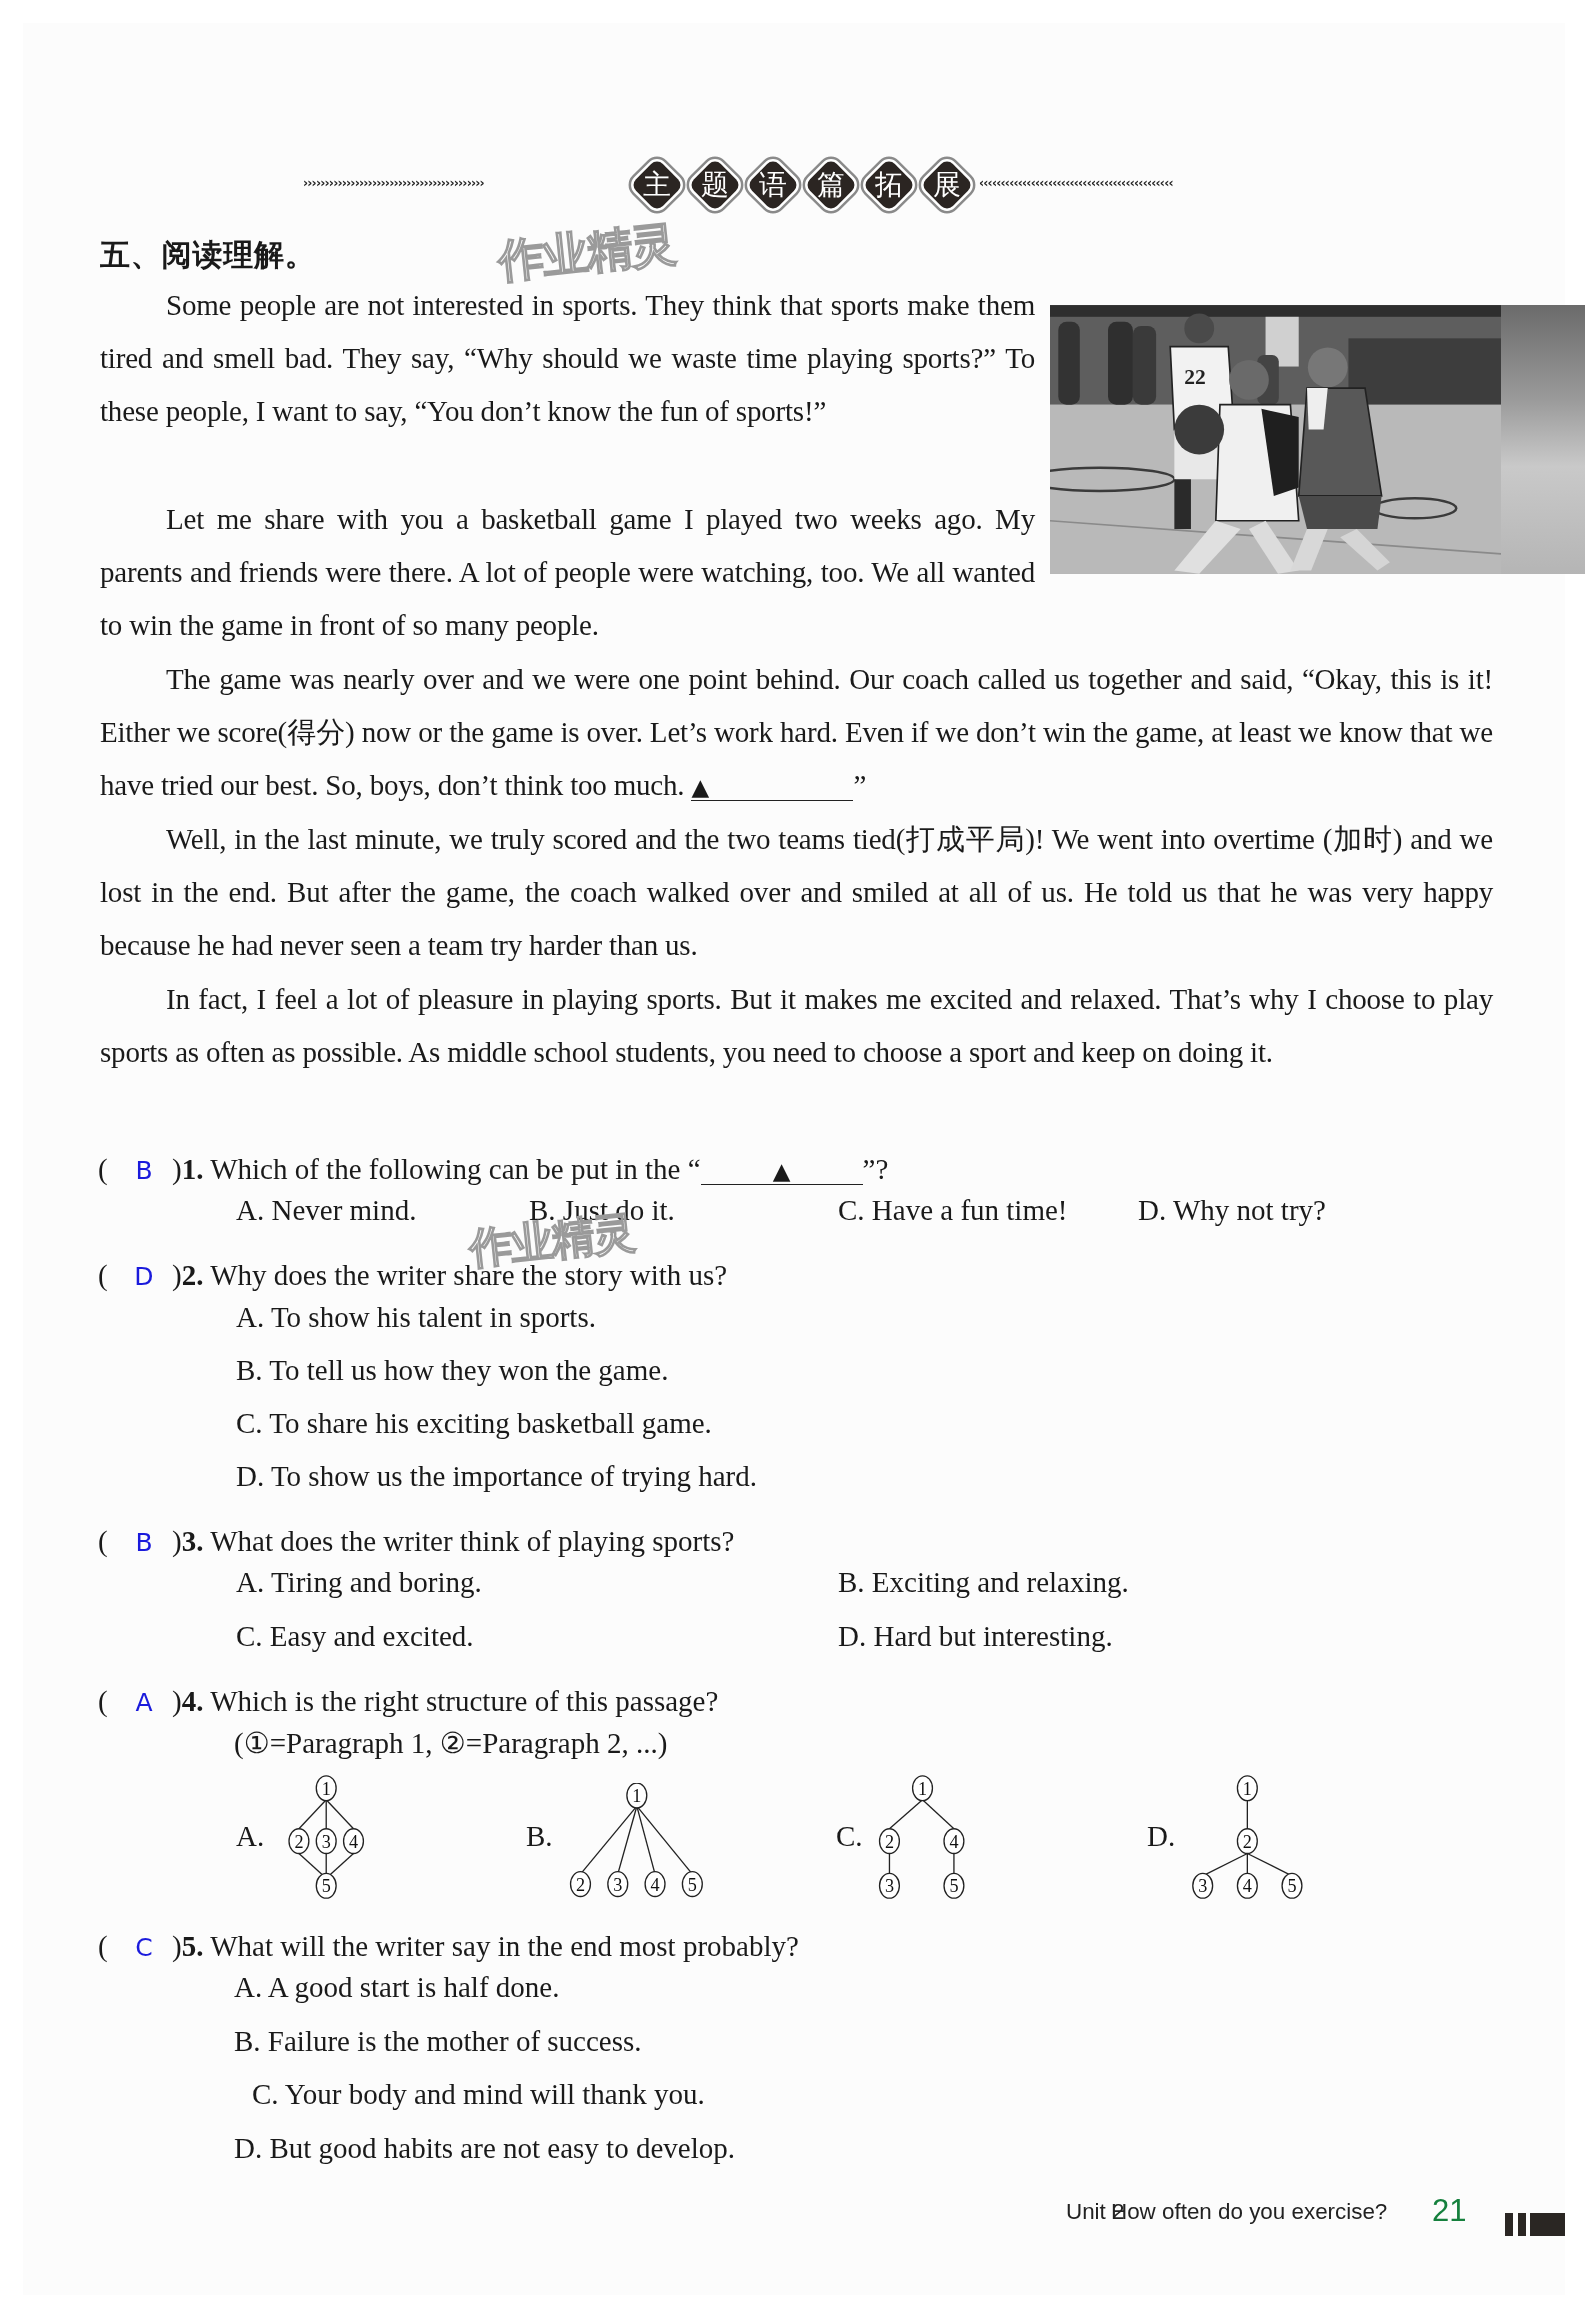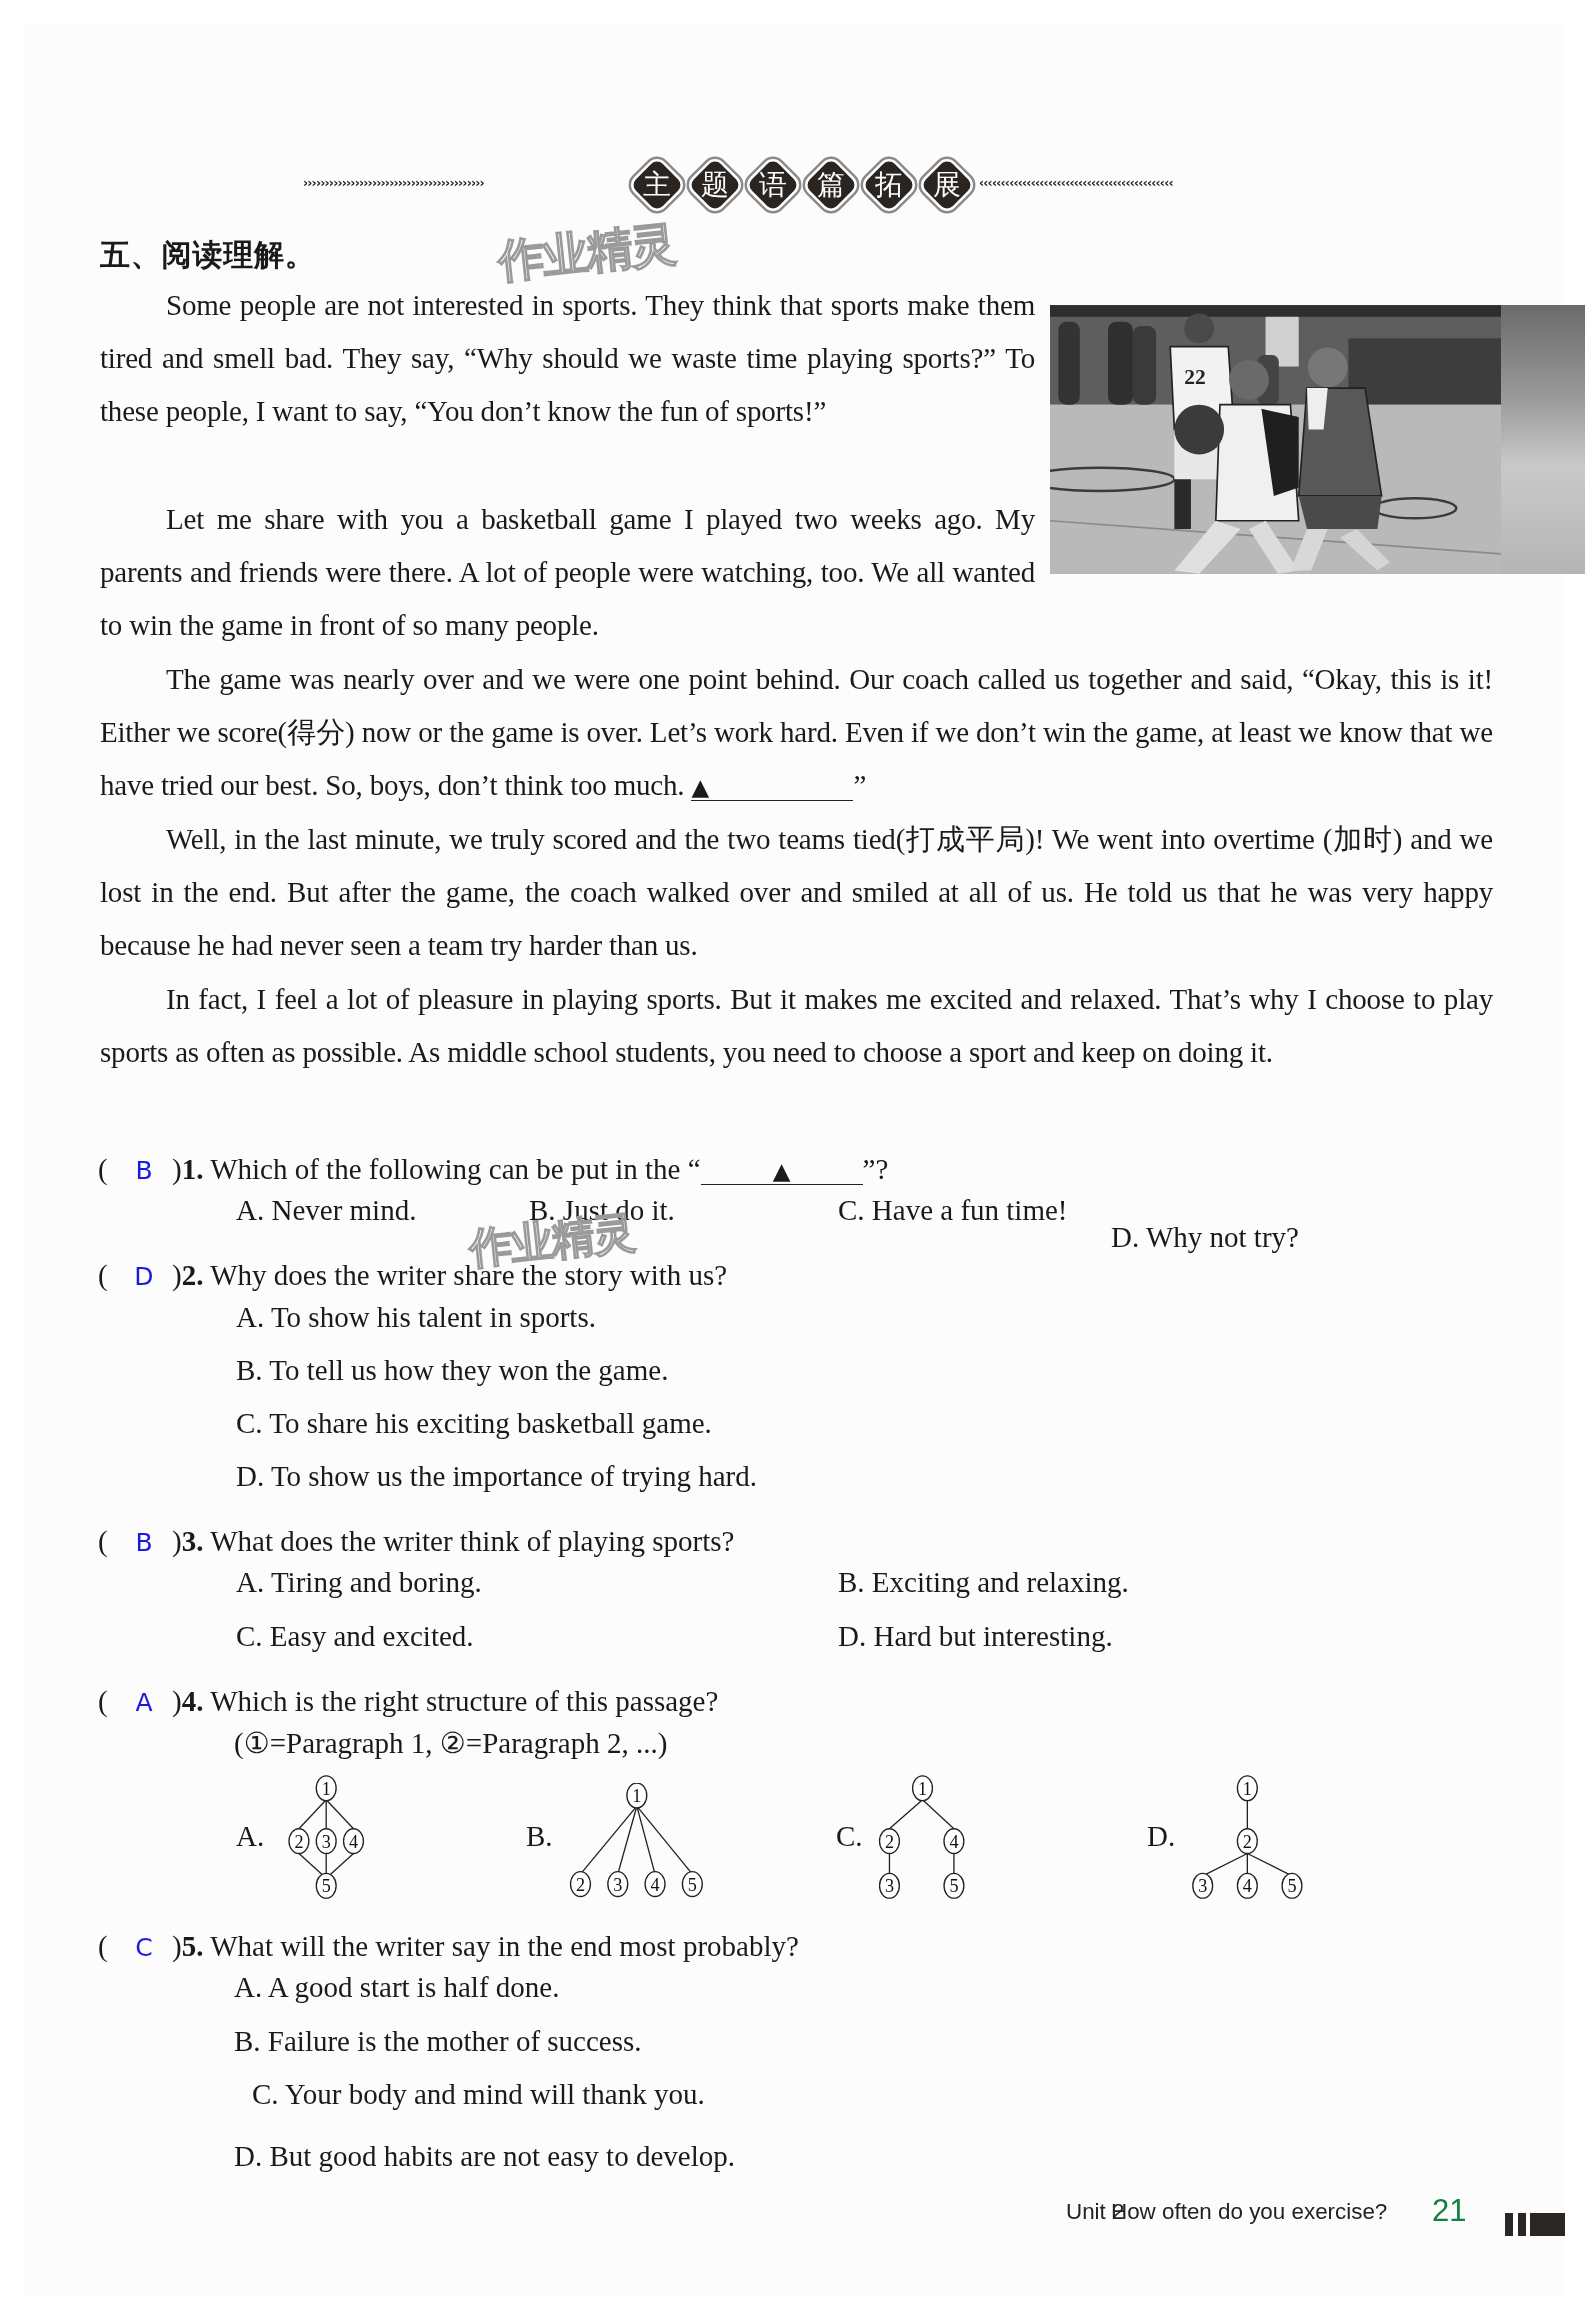--- a/index.html
+++ b/index.html
@@ -165,21 +165,21 @@
   <span class="indent"></span><span>In fact, I feel a lot of pleasure in playing sports. But it makes me excited and relaxed. That’s why I choose to play sports as often as possible. As middle school students, you need to choose a sport and keep on doing it.</span>
 </div>
 
 <div class="q" style="left:98px; top:1139px;">
   <span class="paren">(</span><span class="ans">B</span><span>)</span><span class="qnum">1.</span>
   <span>Which of the following can be put in the “</span><span class="blank" style="width:162px;"><span style="font-family:'DejaVu Sans',sans-serif;font-size:23px;">▲</span></span><span>”?</span>
 </div>
 <div class="opt" style="left:236px; top:1192px;">A. Never mind.</div>
 <div class="opt" style="left:529px; top:1192px;">B. Just do it.</div>
 <div class="opt" style="left:838px; top:1192px;">C. Have a fun time!</div>
-<div class="opt" style="left:1111px; top:1192px;margin-top:27px;">D. Why not try?</div>
+<div class="opt" style="left:1138px; top:1192px;">D. Why not try?</div>
 <div class="watermark" style="left:469px; top:1212px; font-size:43px;">作业精灵</div>
 
 <div class="q" style="left:98px; top:1245px;">
   <span class="paren">(</span><span class="ans">D</span><span>)</span><span class="qnum">2.</span>
   <span>Why does the writer share the story with us?</span>
 </div>
 <div class="opt" style="left:236px; top:1299px;text-align:center;">A. To show his talent in sports.</div>
 <div class="opt" style="left:236px; top:1352px;">B. To tell us how they won the game.</div>
 <div class="opt" style="left:236px; top:1405px;">C. To share his exciting basketball game.</div>
 <div class="opt" style="left:236px; top:1458px;">D. To show us the importance of trying hard.</div>
@@ -297,21 +297,21 @@
   </g>
 </svg>
 
 <div class="q" style="left:98px; top:1916px;">
   <span class="paren">(</span><span class="ans">C</span><span>)</span><span class="qnum">5.</span>
   <span>What will the writer say in the end most probably?</span>
 </div>
 <div class="opt" style="left:234px; top:1969px;">A. A good start is half done.</div>
 <div class="opt" style="left:234px; top:2023px;">B. Failure is the mother of success.</div>
 <div class="opt" style="left:234px; top:2076px;margin-left:18px;">C. Your body and mind will thank you.</div>
-<div class="opt" style="left:234px; top:2130px;margin-top:8px;">D. But good habits are not easy to develop.</div>
+<div class="opt" style="left:234px; top:2130px;">D. But good habits are not easy to develop.</div>
 
 <div class="footer-text" style="left:1026px;margin-left:40px;">Unit 2</div>
 <div class="footer-text" style="left:1111px;">How often do you exercise?</div>
 <div class="page-num">21</div>
 <div class="bar" style="left:1505px; width:7.5px;"></div>
 <div class="bar" style="left:1518px; width:7.5px;"></div>
 <div class="bar" style="left:1530px; width:35px;"></div>
 
 
 </body></html>

